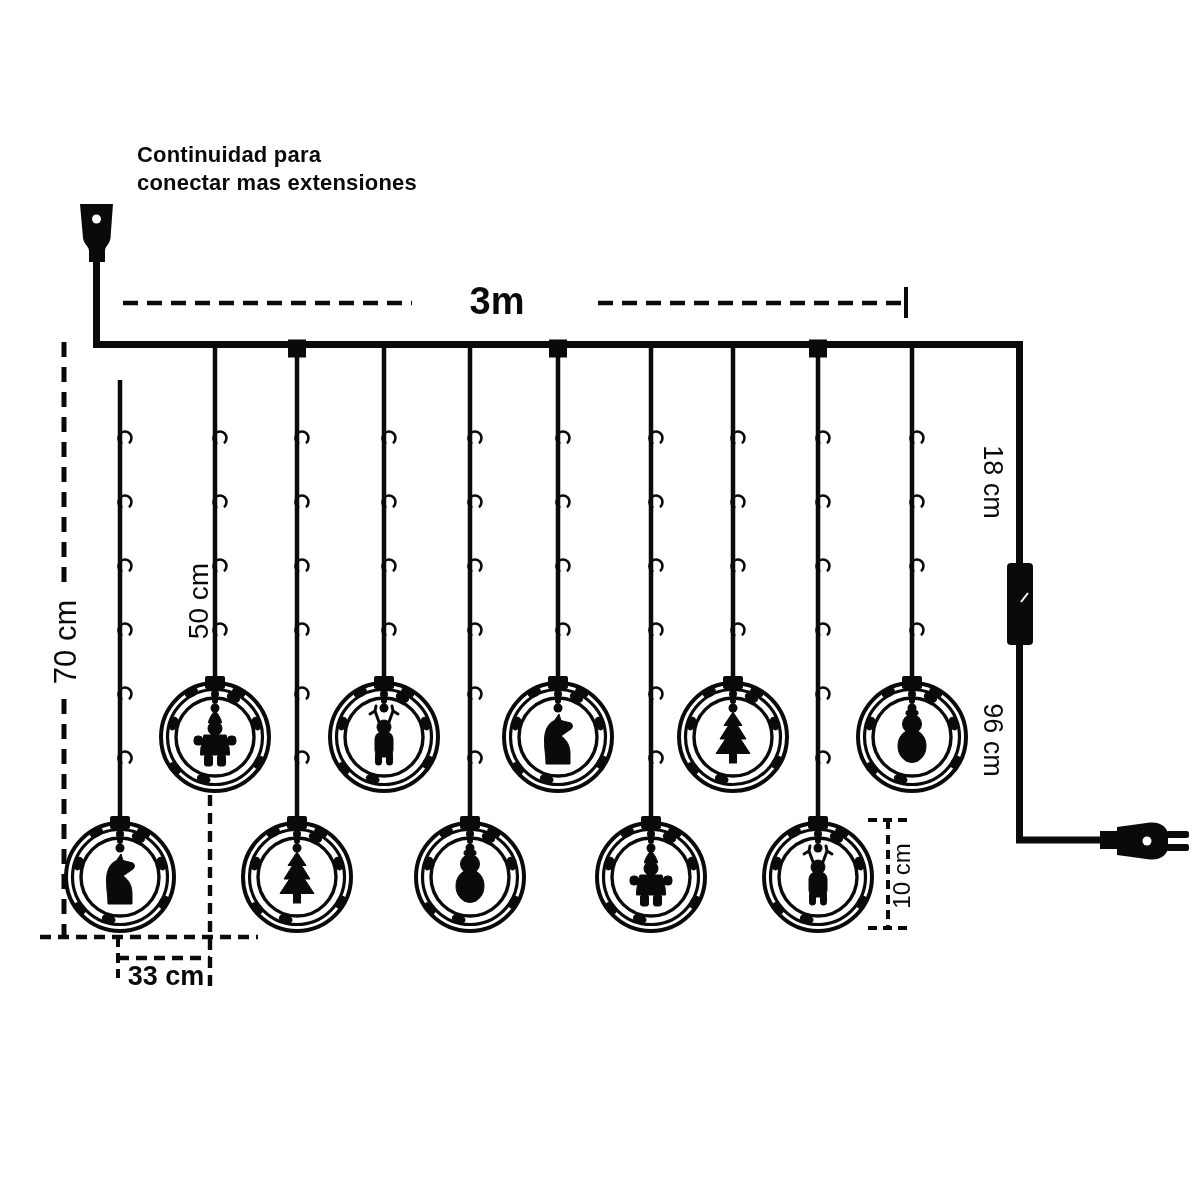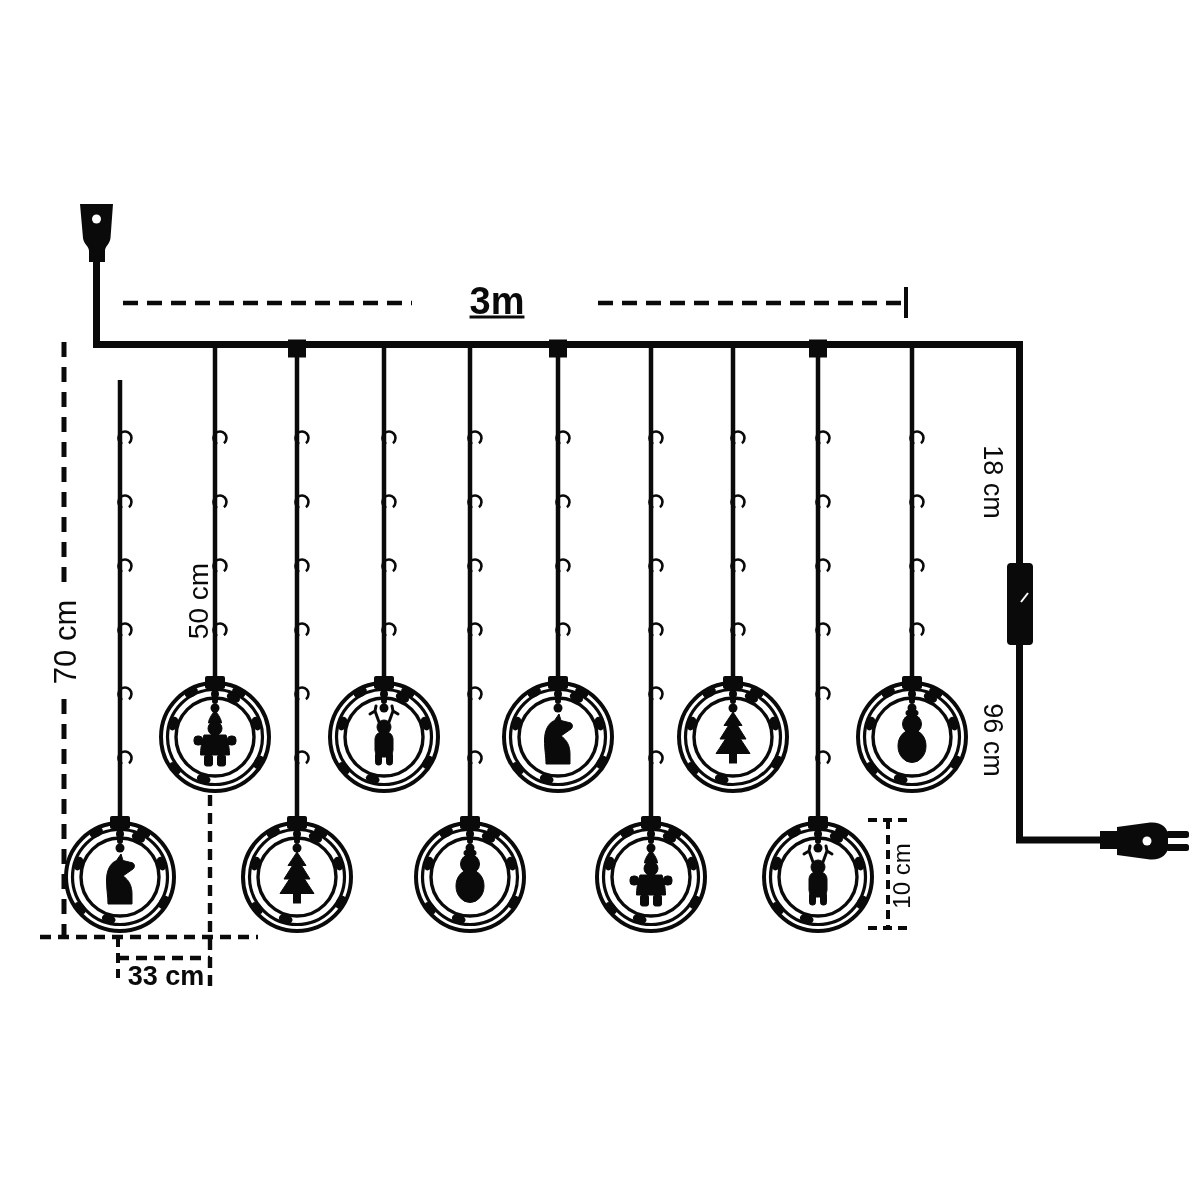--- a/index.html
+++ b/index.html
@@ -13,21 +13,21 @@
     position:absolute; color:#0a0a0a; white-space:nowrap;
     font-family:"Liberation Sans", sans-serif;
   }
   .note {
     left:137px; top:141px; font-size:22px; font-weight:700;
     line-height:28px; letter-spacing:0.2px;
   }
   .ctr  { transform:translate(-50%,-50%); }
   .rot-ccw { transform:translate(-50%,-50%) rotate(-90deg); }
   .rot-cw  { transform:translate(-50%,-50%) rotate(90deg); }
-  .dim-3m  { left:497px; top:301px; font-size:38px; font-weight:600;text-decoration:underline; }
+  .dim-3m  { left:497px; top:301px; font-size:38px; font-weight:600; }
   .dim-70  { left:66px;  top:642px; font-size:31px; font-weight:500; }
   .dim-50  { left:199px; top:601px; font-size:28px; font-weight:500; }
   .dim-18  { left:992px; top:482px; font-size:27px; font-weight:500; }
   .dim-96  { left:992px; top:740px; font-size:27px; font-weight:500; }
   .dim-10  { left:902px; top:876px; font-size:24px; font-weight:500; }
   .dim-33  { left:166px; top:976px; font-size:27px; font-weight:700; }
 </style>
 </head>
 <body>
 
@@ -379,20 +379,24 @@
   <line x1="118" y1="958" x2="210" y2="958" stroke="#0a0a0a" stroke-width="4.4" stroke-dasharray="11 7"></line>
   <line x1="210" y1="795" x2="210" y2="988" stroke="#0a0a0a" stroke-width="4.4" stroke-dasharray="11 7"></line>
       </g>
       <g>
   <line x1="868" y1="820" x2="910" y2="820" stroke="#0a0a0a" stroke-width="4" stroke-dasharray="9 6"></line>
   <line x1="888" y1="820" x2="888" y2="928" stroke="#0a0a0a" stroke-width="4" stroke-dasharray="9 6"></line>
   <line x1="868" y1="928" x2="910" y2="928" stroke="#0a0a0a" stroke-width="4" stroke-dasharray="9 6"></line>
       </g>
     </svg>
 
+  <div class="lbl note">
+    <div>Continuidad para</div>
+    <div>conectar mas extensiones</div>
+  </div>
 
   <div class="lbl ctr dim-3m">3m</div>
   <div class="lbl rot-ccw dim-70">70 cm</div>
   <div class="lbl rot-ccw dim-50">50 cm</div>
   <div class="lbl rot-cw dim-18">18 cm</div>
   <div class="lbl rot-cw dim-96">96 cm</div>
   <div class="lbl rot-ccw dim-10">10 cm</div>
   <div class="lbl ctr dim-33">33 cm</div>
 </div>
 

